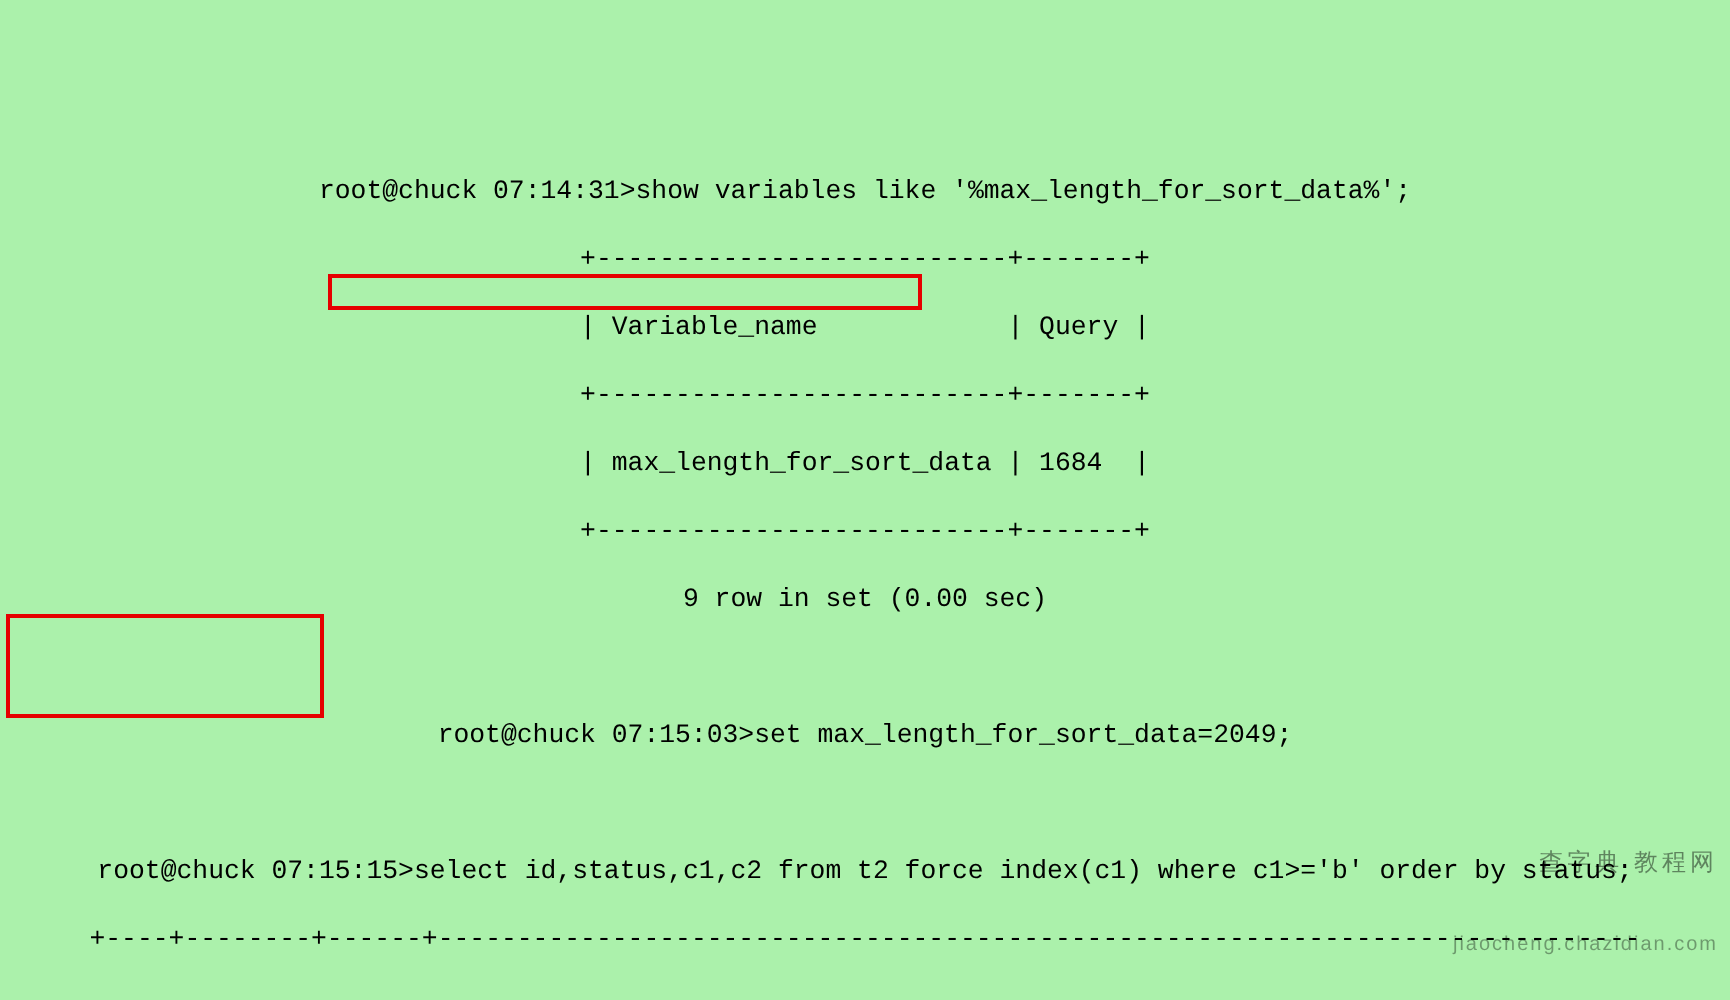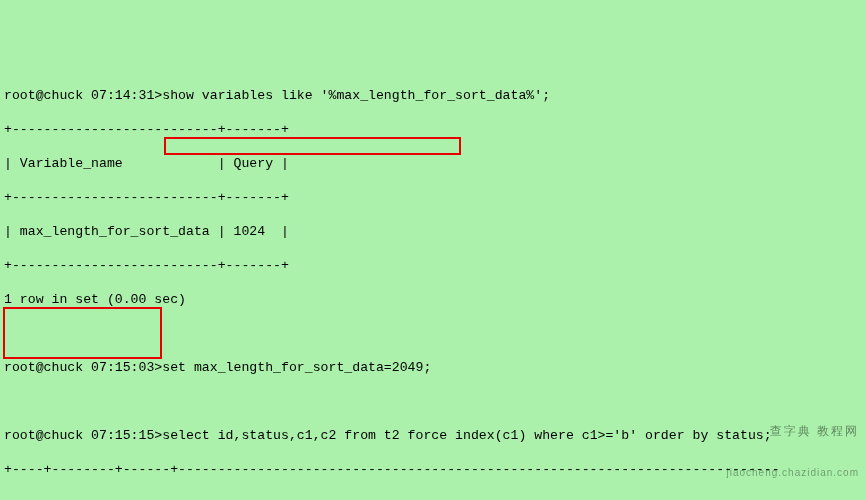--- a/index.html
+++ b/index.html
@@ -7,21 +7,21 @@
   body {
     background: #abf1ab;
     font-family: "Menlo", "Consolas", "Courier New", monospace;
     font-size: 13.2px;
     line-height: 17px;
     color: #000;
     position: relative;
     white-space: pre;
     padding: 2px 4px;
   }
-  .line { height: 17px; }
+  .line { height: 17px; text-align: center; }
   .redbox {
     position: absolute;
     border: 2px solid #e60000;
     pointer-events: none;
   }
   .watermark {
     position: absolute;
     right: 6px;
     bottom: 6px;
     font-family: sans-serif;
@@ -40,23 +40,23 @@
 </head>
 <body>
 
 
 
 <div class="terminal">
 <div class="line"><span>root@chuck 07:14:31&gt;</span><span>show variables like '%max_length_for_sort_data%';</span></div>
 <div class="line">+--------------------------+-------+</div>
 <div class="line">| Variable_name            | Query |</div>
 <div class="line">+--------------------------+-------+</div>
-<div class="line">| max_length_for_sort_data | 1024  |</div>
+<div class="line">| max_length_for_sort_data | 1684  |</div>
 <div class="line">+--------------------------+-------+</div>
-<div class="line">1 row in set (0.00 sec)</div>
+<div class="line">9 row in set (0.00 sec)</div>
 <div class="line"></div>
 <div class="line"><span>root@chuck 07:15:03&gt;</span><span>set max_length_for_sort_data=2049;</span></div>
 <div class="line"></div>
 <div class="line"><span>root@chuck 07:15:15&gt;</span><span>select id,status,c1,c2 from t2 force index(c1) where c1&gt;='b' order by status;</span></div>
 <div class="line">+----+--------+------+----------------------------------------------------------------------------</div>
 
 
 
 
 

